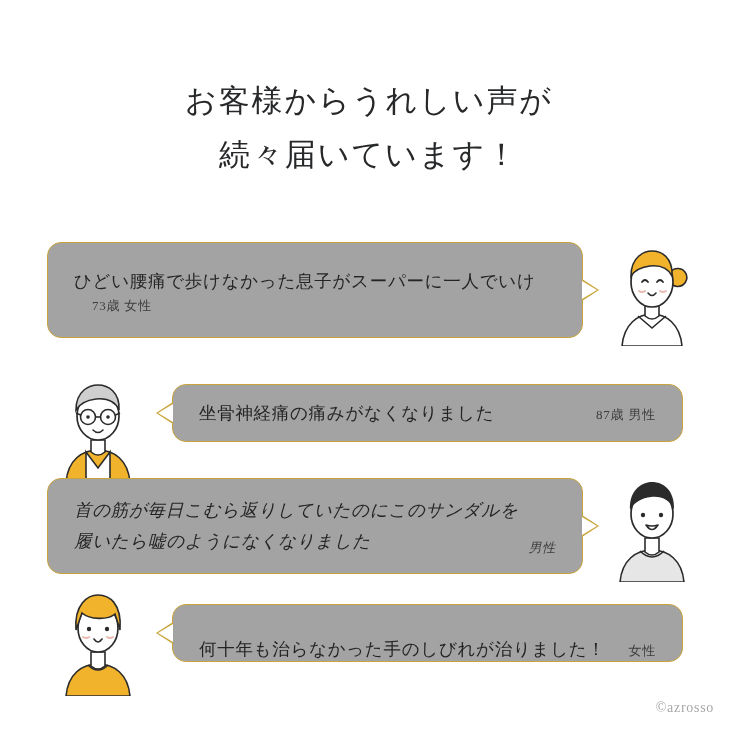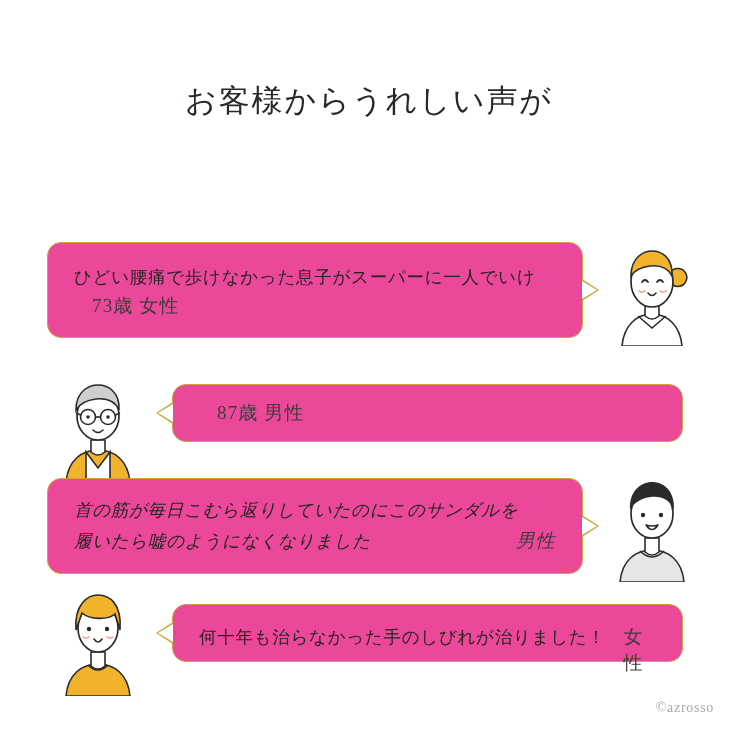--- a/index.html
+++ b/index.html
@@ -44,35 +44,35 @@
   .row-1 { top: 242px; }
   .row-2 { top: 366px; }
   .row-3 { top: 478px; }
   .row-4 { top: 586px; }
 
   
   .bubble {
     position: relative;
     border: 1px solid #c9a43a;
     border-radius: 14px;
-    background: #ec4899;
+    background: #a3a3a3;
     box-sizing: border-box;
     display: flex;
     flex-direction: column;
     justify-content: center;
   }
   .bubble .text {
     font-size: 17.5px;
     line-height: 31px;
     letter-spacing: 0.04em;
     color: #242424;
     white-space: nowrap;
   }
   .bubble .meta {
-    font-size: 19px;
+    font-size: 13px;
     color: #3d3d3d;
     letter-spacing: 0.06em;
   }
   .line-row {
     display: flex;
     align-items: baseline;
   }
   .line-row .meta { margin-left: 18px; }
 
   
@@ -137,20 +137,21 @@
     color: #a8a8a8;
     letter-spacing: 0.05em;
     font-family: "Liberation Serif", serif;
   }
 </style>
 </head>
 <body>
 
 <div class="heading">
   <div class="line">お客様からうれしい声が</div>
+  <div class="line">続々届いています！</div>
 </div>
 
 <div class="row row-1">
   <div class="bubble b1">
     <div class="text">ひどい腰痛で歩けなかった息子がスーパーに一人でいけ</div>
     <div class="line-row">
       <div class="meta">73歳 女性</div>
     </div>
     <span class="tail tail-right"></span>
     <span class="tail-in tail-right-in"></span>
@@ -202,31 +203,32 @@
 
       <circle cx="42" cy="47" r="1.8" fill="#2b2b2b"></circle>
       <circle cx="62" cy="47" r="1.8" fill="#2b2b2b"></circle>
 
       <path d="M47 60 q5 5 10 0" fill="none" stroke="#2b2b2b" stroke-width="1.6" stroke-linecap="round"></path>
     </svg>
   </div>
 
   <div class="bubble b2">
     <div class="line-row" style="justify-content:space-between;">
+      <div class="text">坐骨神経痛の痛みがなくなりました</div>
       <div class="meta">87歳 男性</div>
     </div>
     <span class="tail tail-left"></span>
     <span class="tail-in tail-left-in"></span>
   </div>
 </div>
 
 <div class="row row-3">
   <div class="bubble b3">
     <div class="text">首の筋が毎日こむら返りしていたのにこのサンダルを</div>
-    <div class="line-row" style="justify-content:space-between;">
+    <div class="line-row" style="justify-content:space-between;align-items:flex-end;">
       <div class="text">履いたら嘘のようになくなりました</div>
       <div class="meta">男性</div>
     </div>
     <span class="tail tail-right"></span>
     <span class="tail-in tail-right-in"></span>
   </div>
 
   <div class="a3">
     <svg class="avatar" viewBox="0 0 104 112">
 

